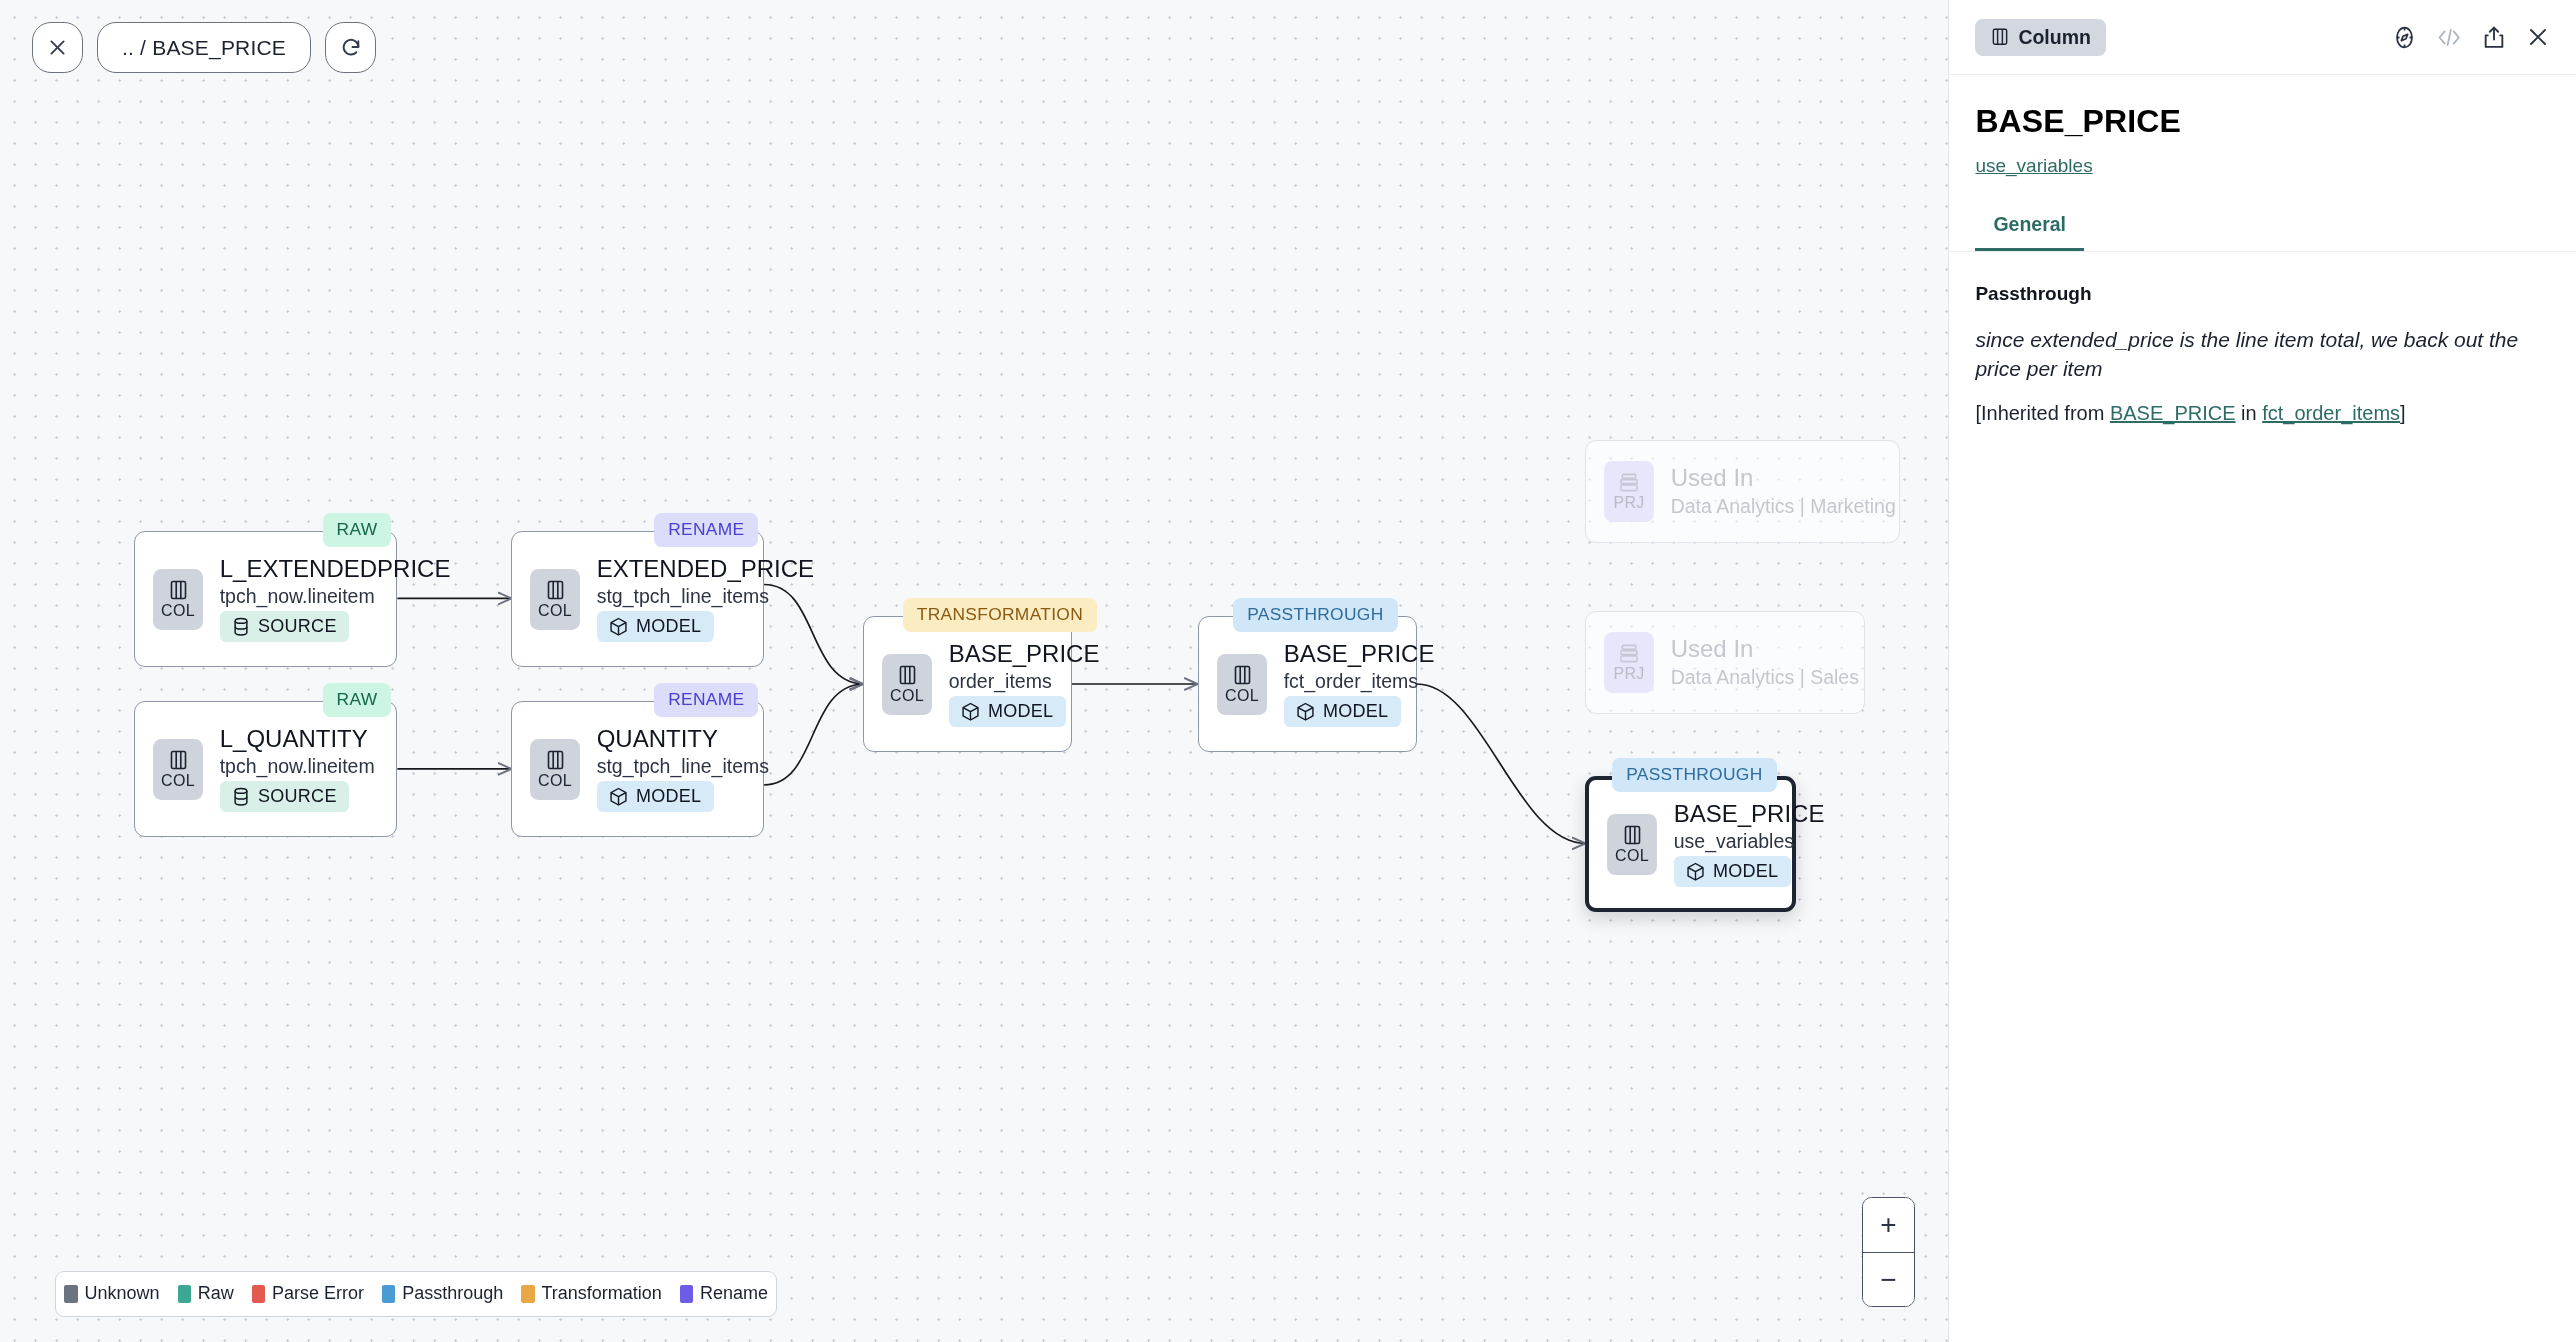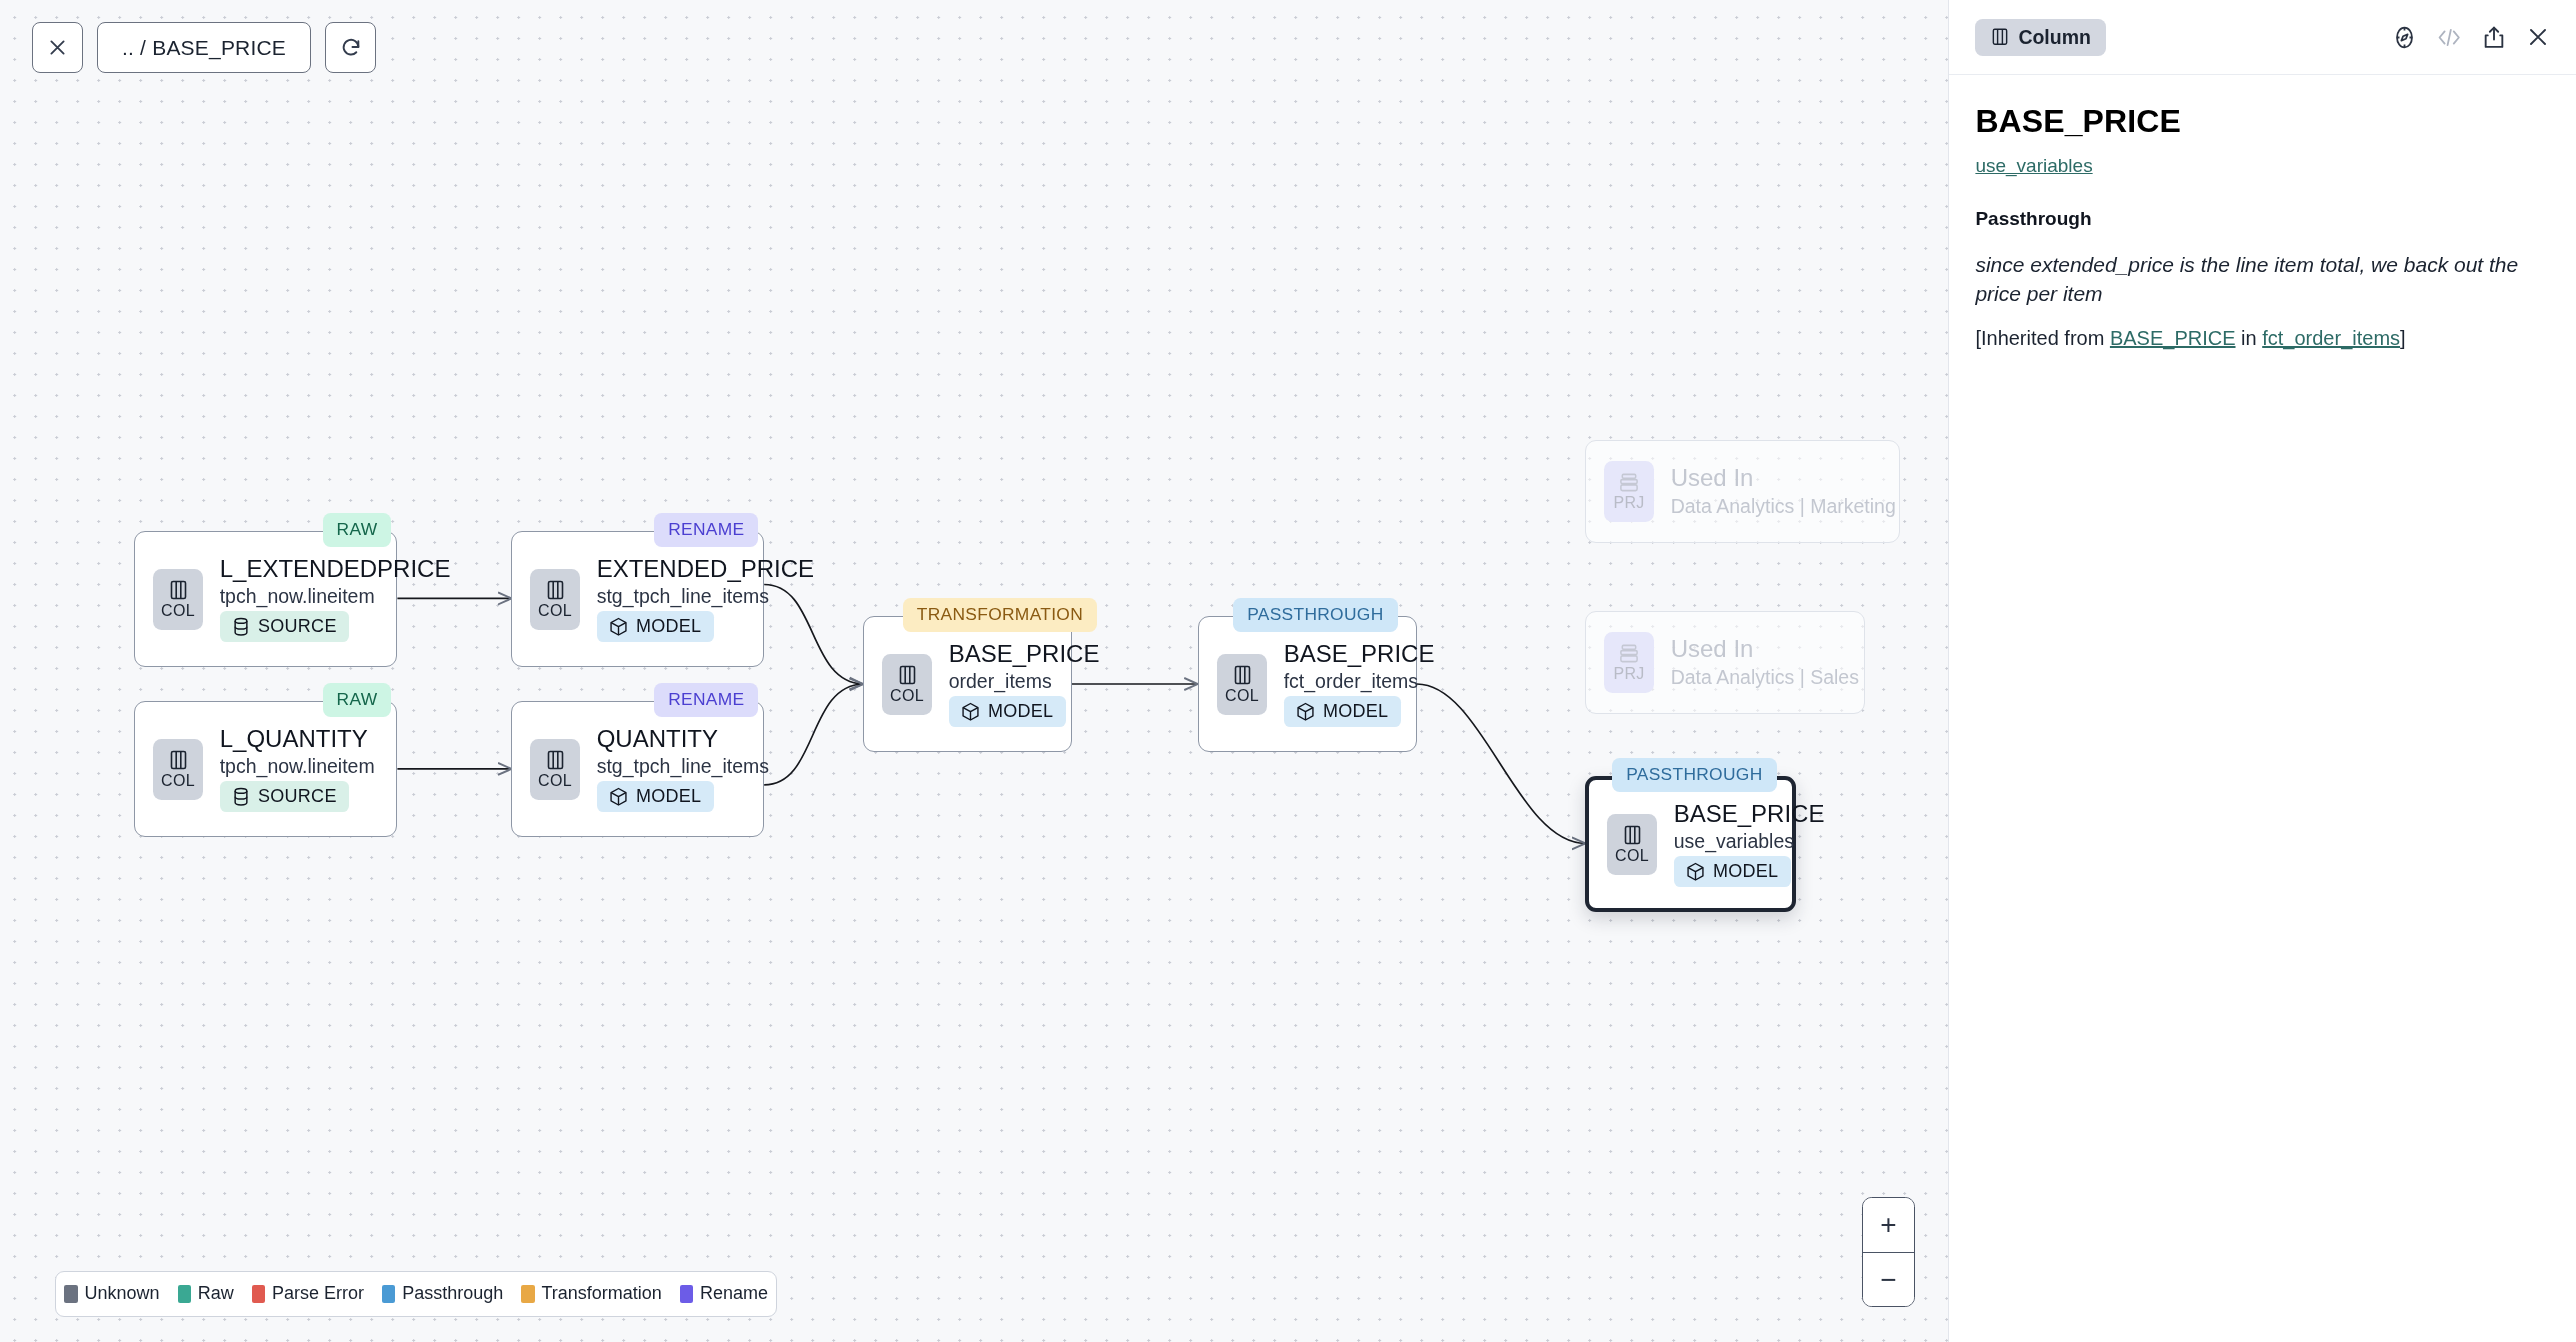--- a/index.html
+++ b/index.html
@@ -19,21 +19,21 @@
     background-image: radial-gradient(circle, #c9ccd4 1.1px, transparent 1.2px);
     background-size: 21px 21px;
     background-position: 4.2px 7px;
     overflow: hidden;
     flex: none;
   }
 
   
   .topbar { position: absolute; left: 32px; top: 22px; display: flex; align-items: center; gap: 14px; z-index: 40; }
   .tb-btn {
-    background: #fff; border: 1.5px solid #6b7280; border-radius: 8px;
+    background: #fff; border: 1.5px solid #6b7280; border-radius: 19px;
     height: 51px; display: flex; align-items: center; justify-content: center;
     color: #333c4d; cursor: pointer;
   }
   .tb-square { width: 51px; }
   .tb-crumb { padding: 0 24px; font-size: 21px; color: #1b2330; letter-spacing: 0.2px; white-space: nowrap; }
 
   
   .node {
     position: absolute; background: #fff;
     border: 1.5px solid #8e97a6; border-radius: 11px;
@@ -452,20 +452,23 @@
           </svg>
         </span>
       </div>
     </div>
 
     <div class="panel-head">
       <div class="panel-title">BASE_PRICE</div>
       <a class="panel-link">use_variables</a>
     </div>
 
+    <div class="tabs">
+      <div class="tab">General</div>
+    </div>
 
     <div class="panel-section">
       <div class="sec-title">Passthrough</div>
       <div class="desc">since extended_price is the line item total, we back out the price per item</div>
       <div class="desc-meta">
         <span>[Inherited from </span><a>BASE_PRICE</a><span> in </span><a>fct_order_items</a><span>]</span>
       </div>
     </div>
   </div>
 </div>

